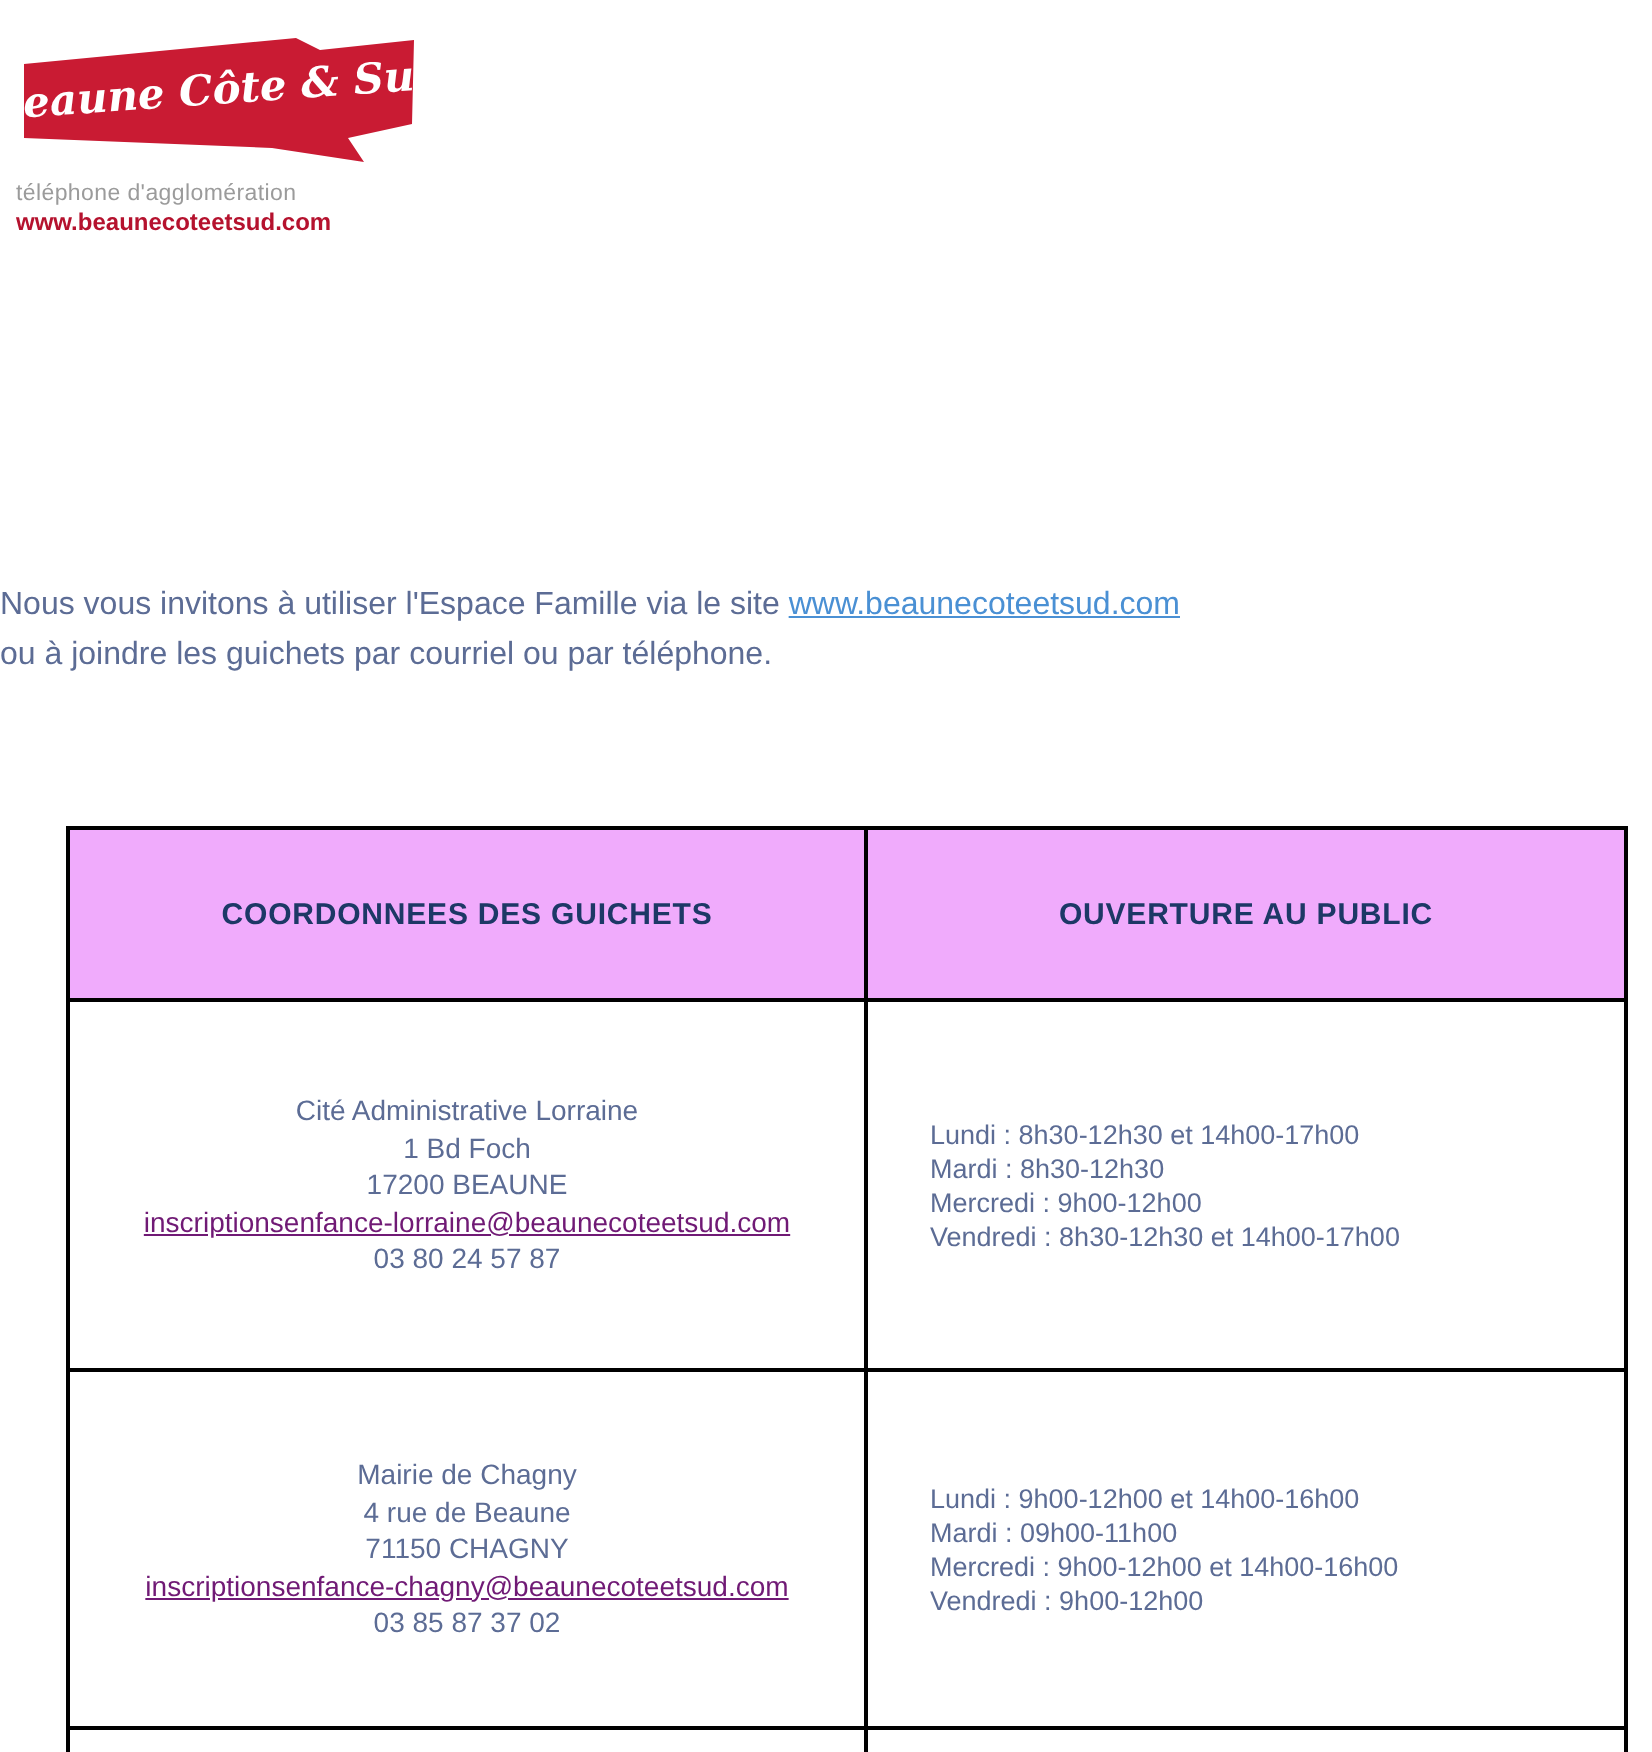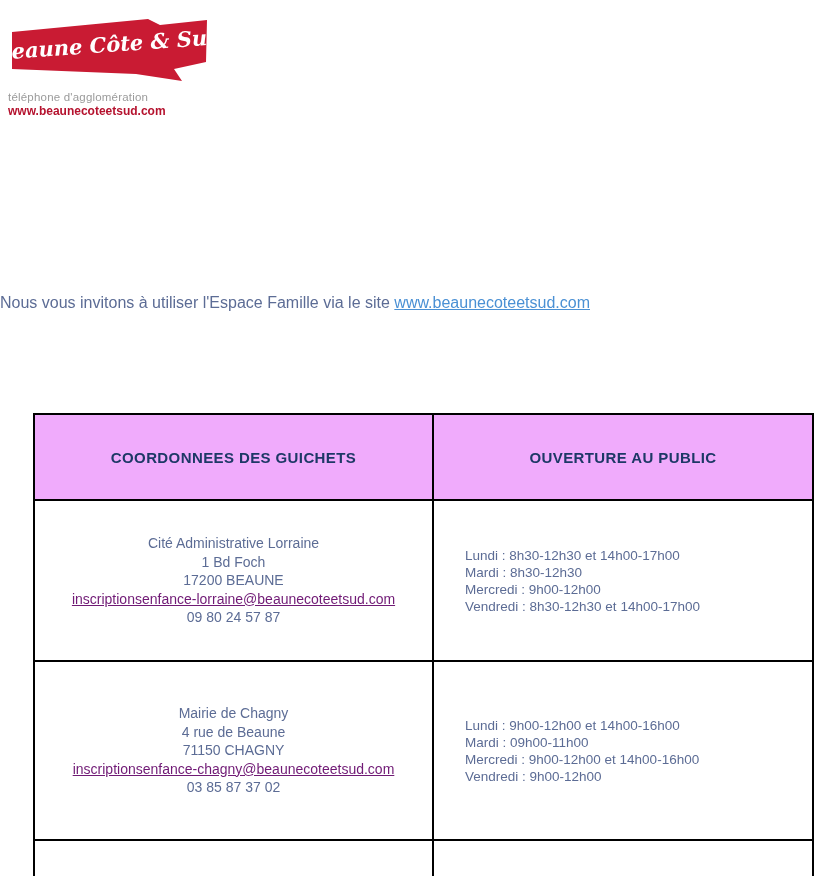--- a/index.html
+++ b/index.html
@@ -85,21 +85,21 @@
     width: 779px;
   }
   table.guichets td, table.guichets th {
     border: 2px solid #000000;
     padding: 0;
     vertical-align: middle;
   }
   col.c1 { width: 399px; }
   col.c2 { width: 380px; }
   tr.hdr { height: 86px; }
-  tr.r1  { height: 161px; margin-top: 40px; }
+  tr.r1  { height: 185px; margin-top: 40px; }
   tr.r2  { height: 179px; border-radius: 10px; }
   tr.r3  { height: 80px; }
   th.col-header {
     background: #f0abfc;
     color: #1d3866;
     font-size: 15px;
     font-weight: bold;
     letter-spacing: 0.4px;
     text-align: center;
   }
@@ -131,41 +131,42 @@
       <path d="M 4 14 L 140 1 L 152 7 L 199 2 L 198 44 L 166 51 L 174 63 L 128 56 L 4 51 Z" fill="#c91b33"></path>
       <text x="100" y="34" text-anchor="middle" transform="rotate(-4 100 30)" font-family="DejaVu Serif, serif" font-style="italic" font-weight="bold" font-size="21" fill="#ffffff">Beaune Côte &amp; Sud</text>
     </svg>
     <div class="logo-subtitle">téléphone d'agglomération</div>
     <div class="logo-url">www.beaunecoteetsud.com</div>
   </div>
 
 
   <div class="intro">
     <span>Nous vous invitons à utiliser l'Espace Famille via le site </span><a>www.beaunecoteetsud.com</a><br>
+    <span>ou à joindre les guichets par courriel ou par téléphone.</span>
   </div>
 
   <div class="table-clip">
     <table class="guichets">
       <colgroup>
           <col class="c1">
           <col class="c2">
         </colgroup>
       <tbody>
           <tr class="hdr">
         <th class="col-header">COORDONNEES DES GUICHETS</th>
         <th class="col-header">OUVERTURE AU PUBLIC</th>
       </tr>
 
       <tr class="r1">
         <td class="loc-cell">
           <div>Cité Administrative Lorraine</div>
           <div>1 Bd Foch</div>
           <div>17200 BEAUNE</div>
           <div><a>inscriptionsenfance-lorraine@beaunecoteetsud.com</a></div>
-          <div>09 80 24 57 87</div>
+          <div>03 80 24 57 87</div>
         </td>
         <td class="hours-cell">
           <div class="hours-inner">
             <div>Lundi : 8h30-12h30 et 14h00-17h00</div>
             <div>Mardi : 8h30-12h30</div>
             <div>Mercredi : 9h00-12h00</div>
             <div>Vendredi : 8h30-12h30 et 14h00-17h00</div>
           </div>
         </td>
       </tr>

